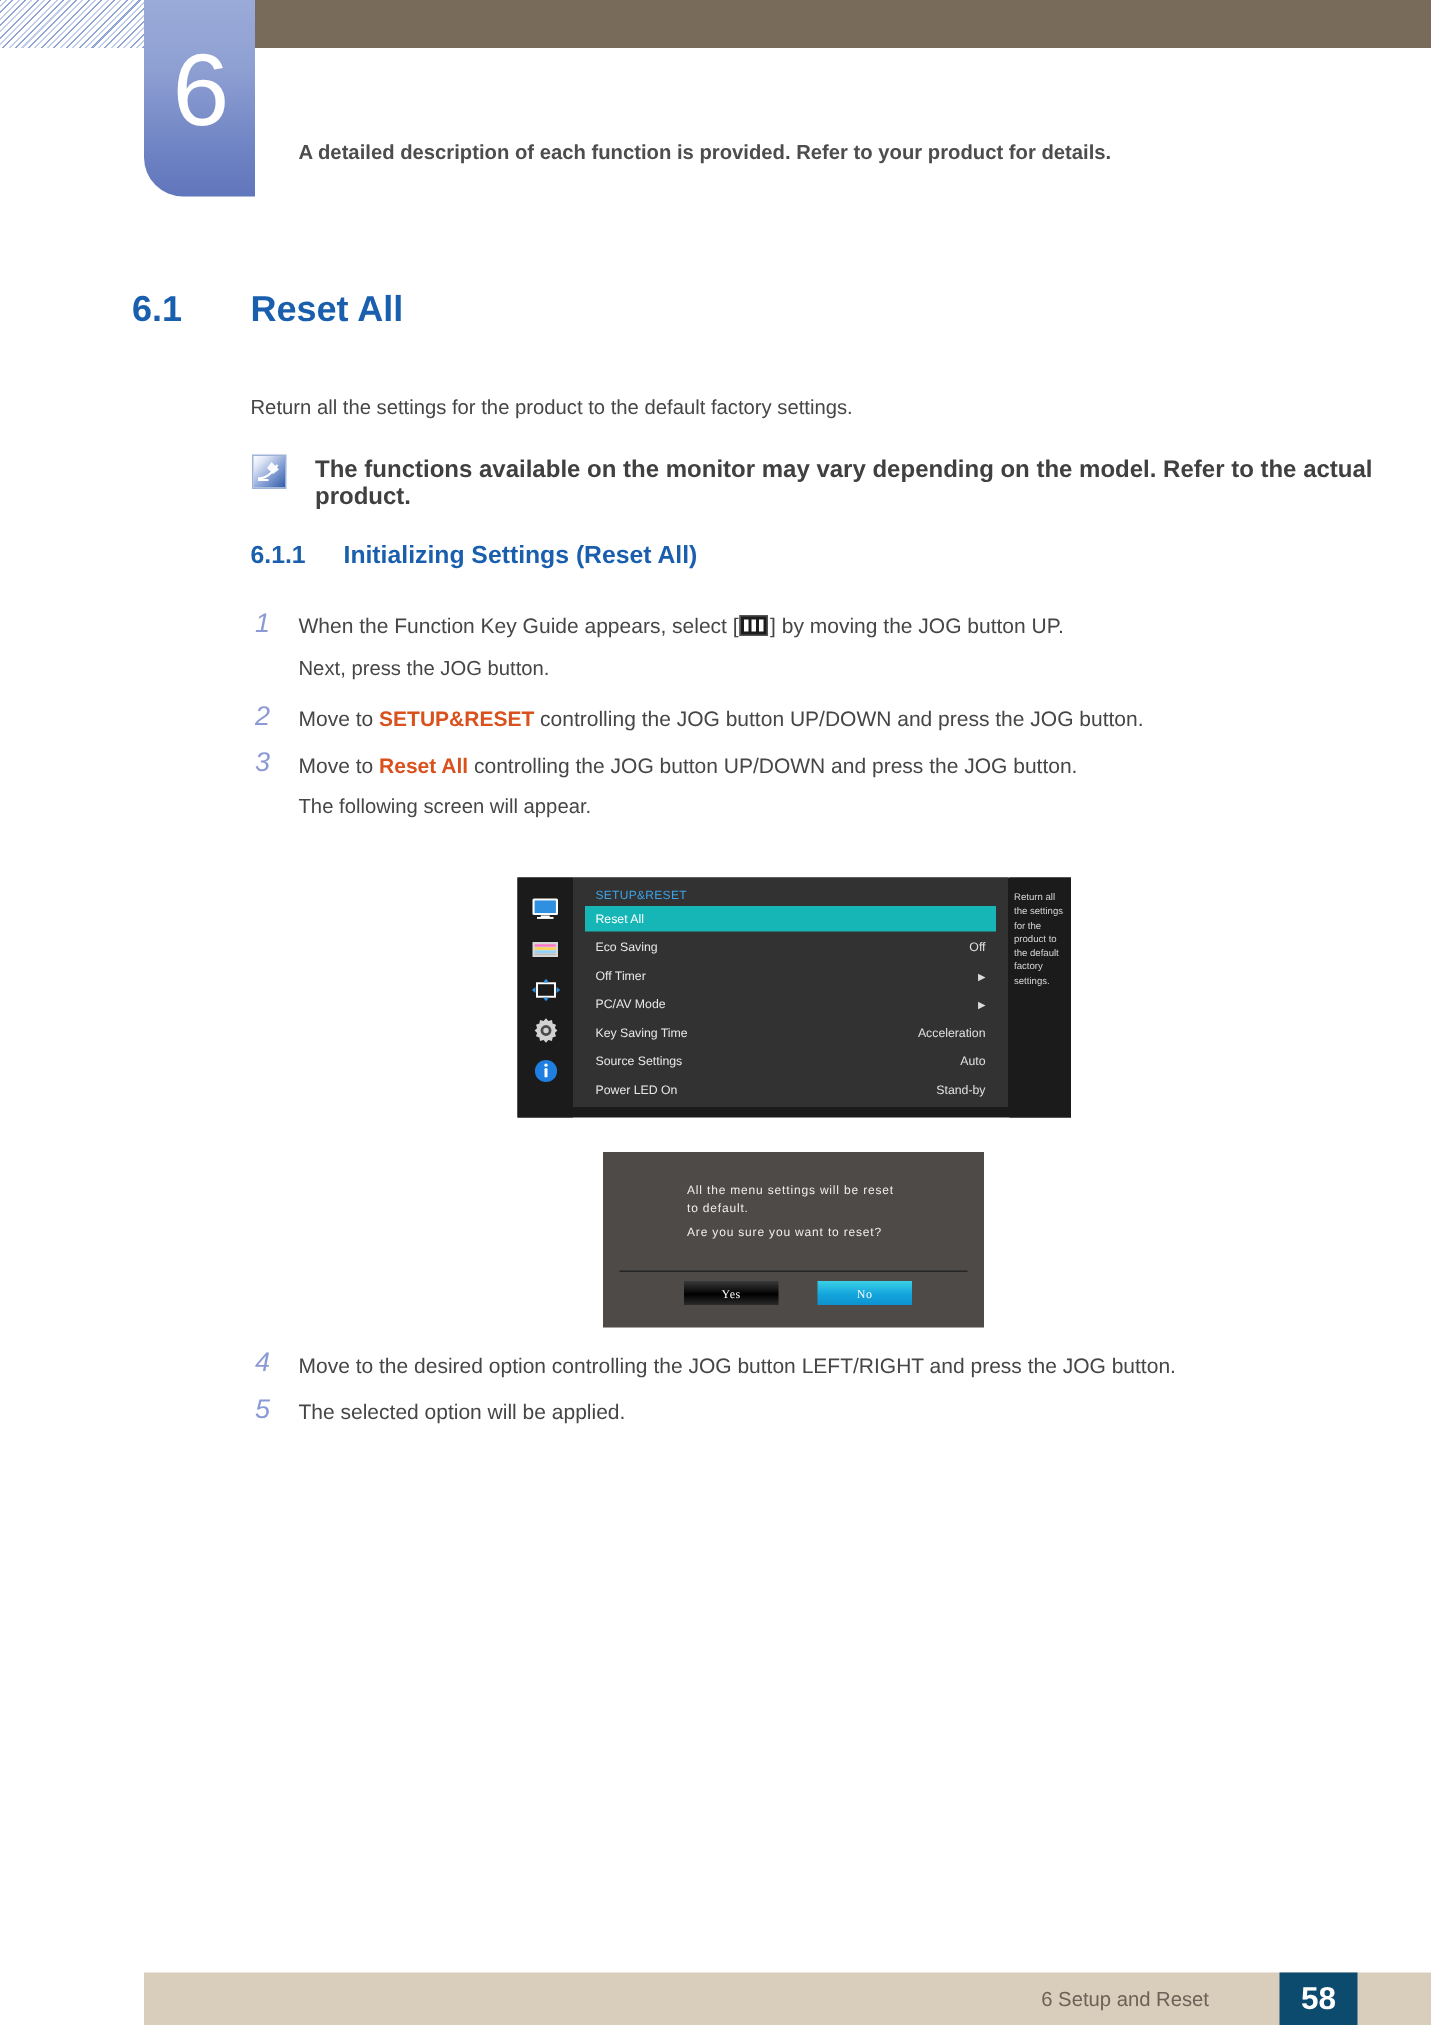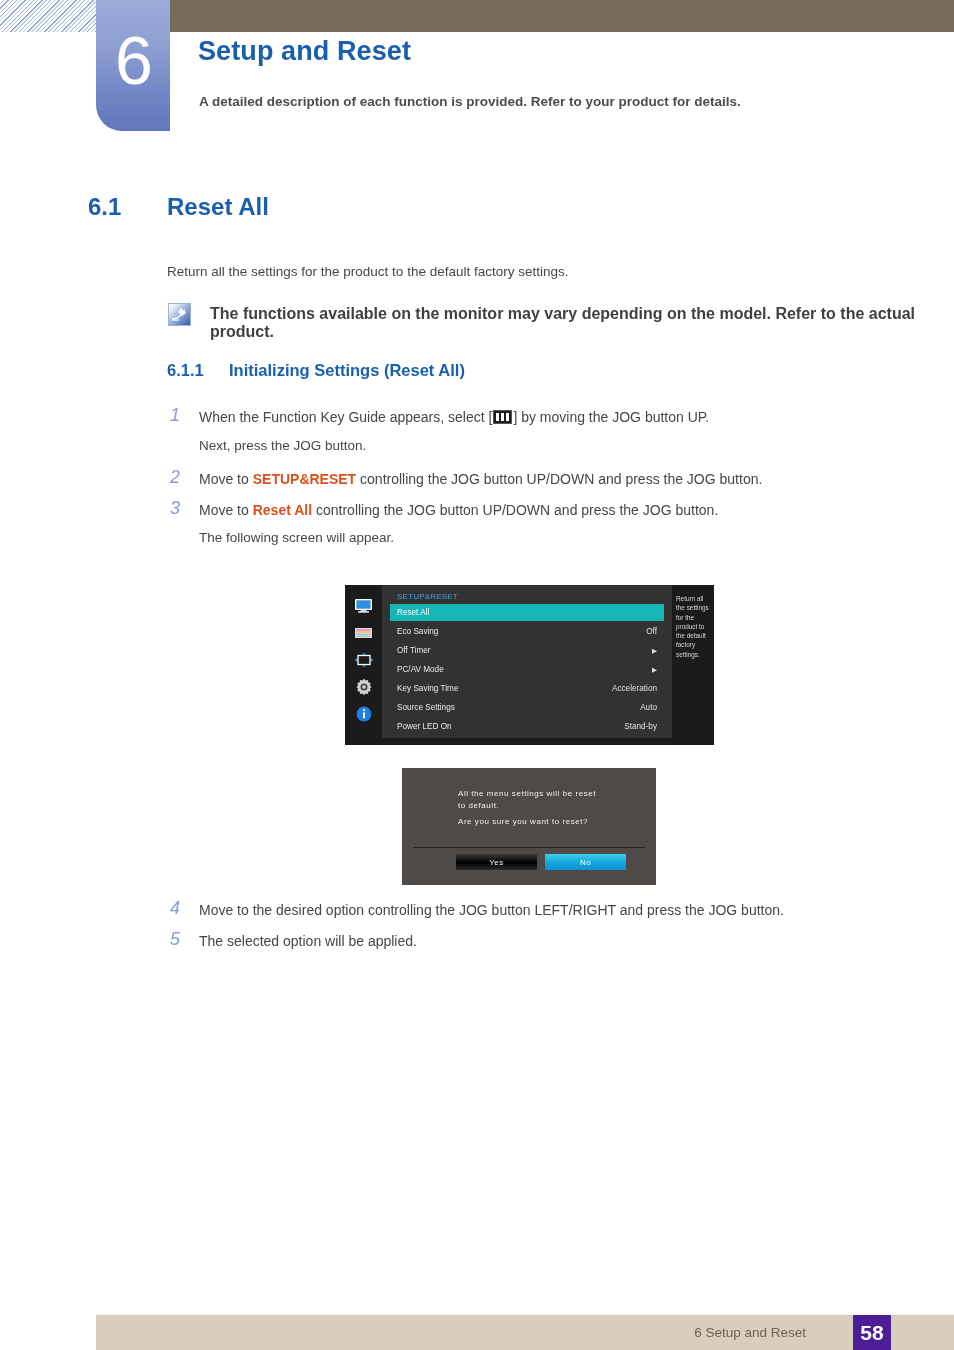--- a/index.html
+++ b/index.html
@@ -157,57 +157,56 @@
   .dlg {
     position: absolute; left: 402px; top: 768px;
     width: 254px; height: 117px; background: #4e4a47;
     color: #efefef; font-size: 8px;
   }
   .dlg .l1 { position: absolute; left: 56px; top: 21px; letter-spacing: .55px; }
   .dlg .l2 { position: absolute; left: 56px; top: 33px; letter-spacing: .55px; text-align: right; }
   .dlg .l3 { position: absolute; left: 56px; top: 49px; letter-spacing: .55px; }
   .dlg .sep { position: absolute; left: 11px; top: 79px; width: 232px; height: 1px; background: #252525; }
   .dlg .btn {
-    position: absolute; top: 86px; width: 81px; height: 16px;
+    position: absolute; top: 86px; width: 63px; height: 16px;
     display: flex; align-items: center; justify-content: center;
-    font-size: 8px; letter-spacing: .4px;
+    font-size: 8px; letter-spacing: .4px; font-family: Liberation Serif, serif;
   }
   .dlg .btn-yes { left: 54px; background: linear-gradient(180deg,#3a3a3a 0%,#000 55%,#2b2b2b 100%); color:#fff; }
   .dlg .btn-no  { left: 143px; background: linear-gradient(180deg,#3ad0e6 0%,#14a5dd 55%,#0d92cf 100%); color:#ffffff; }
 
   
   .footer-bar {
     position: absolute; left: 96px; top: 1315px; width: 858px; height: 35px;
     background: #d9cdbb;
   }
   .footer-txt {
     position: absolute; right: 148px; top: 1325px;
     color: #6d6257; font-size: 13.5px;
   }
   .footer-pg {
-    position: absolute; left: 853px; top: 1315px; width: 38px; height: 35px;
-    background: #4c1d95;
+    position: absolute; left: 853px; top: 1315px; width: 52px; height: 35px;
+    background: #0c4a6e;
     display: flex; align-items: center; justify-content: center;
     color: #ffffff; font-size: 21px; font-weight: bold;
   }
 </style>
 </head>
 <body>
 
 <div class="page">
 
   <div class="hatch"></div>
   <div class="hatch2"></div>
   <div class="brownbar"></div>
 
   <div class="chapbadge">
     <span class="num">6</span>
   </div>
 
-  <div class="chaptitle">Setup and Reset</div>
   <div class="chapdesc">A detailed description of each function is provided. Refer to your product for details.</div>
 
   <div class="sec-num">6.1</div>
   <div class="sec-title">Reset All</div>
 
   <div class="intro">Return all the settings for the product to the default factory settings.</div>
 
   <div class="note">
     <div class="note-icon">
       <svg width="21" height="21" viewBox="0 0 21 21">

